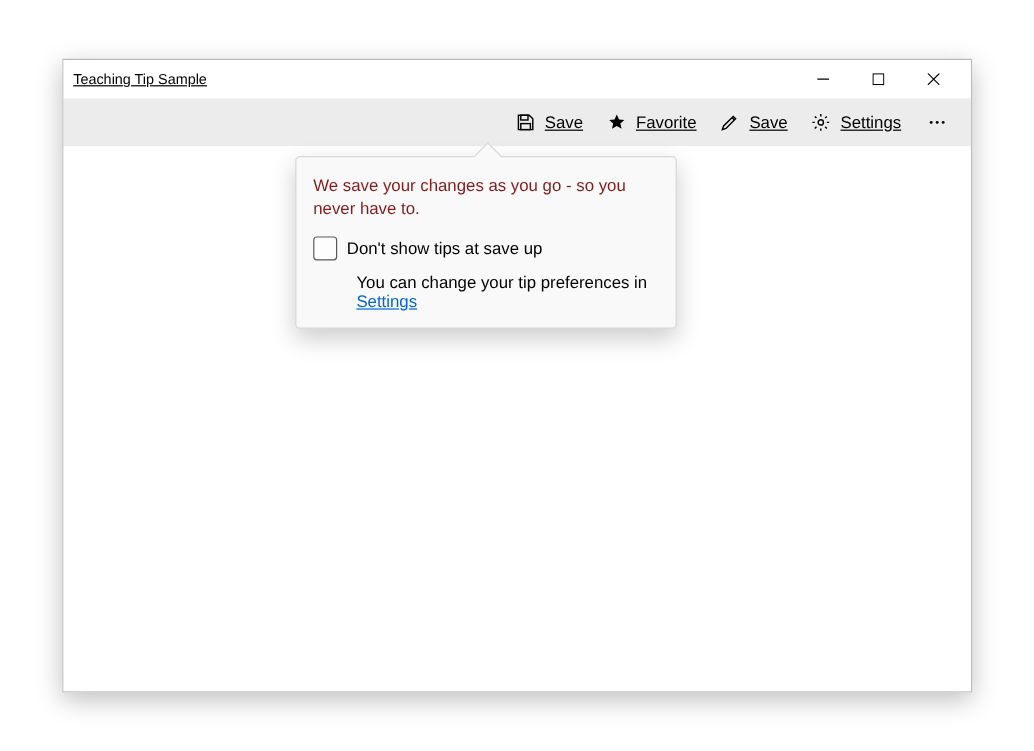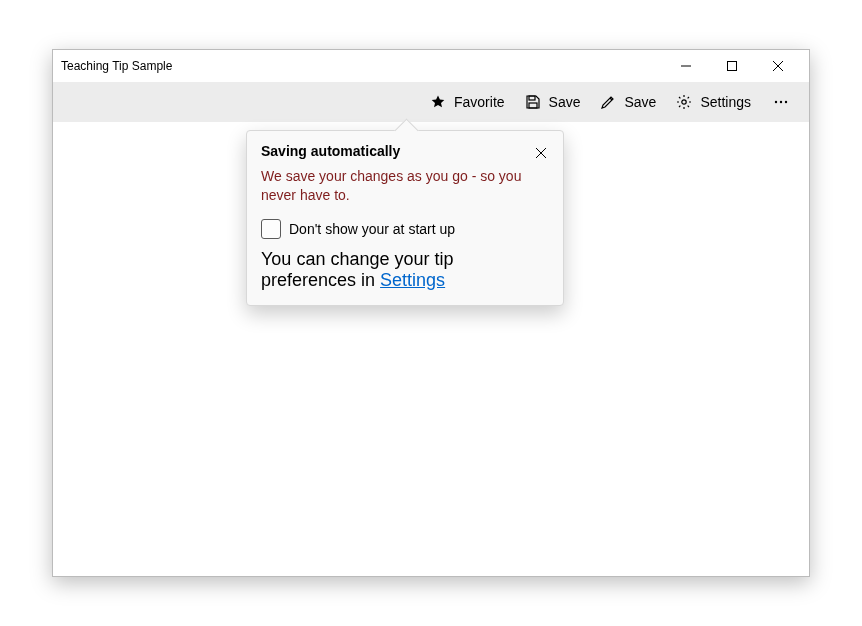--- a/index.html
+++ b/index.html
@@ -19,20 +19,21 @@
     }
     .window {
       width: 758px;
       height: 528px;
       background: #fff;
       border: 1px solid #bbb;
       box-shadow: 0 6px 20px rgba(0,0,0,0.25);
       display: flex;
       flex-direction: column;
       position: relative;
+      text-decoration: underline;
     }
     .titlebar {
       height: 32px;
       display: flex;
       align-items: center;
       padding: 0 8px;
       background: #fff;
     }
     .titlebar-title {
       flex: 1;
@@ -163,22 +164,23 @@
       border-radius: 3px;
       background: #fdfdfd;
       flex-shrink: 0;
     }
     .checkbox-label {
       font-size: 14px;
       color: #000;
     }
     .tip-footer-text {
       margin-top: 10px;
-      font-size: 18px;
-      color: #000;
+      font-size: 14px;
+      color: #000;
+      margin-left: 36px;
     }
     .tip-link {
       color: #0066cc;
       text-decoration: underline;
       cursor: pointer;
     }
   </style>
 </head>
 <body>
 
@@ -207,38 +209,38 @@
               <line x1="10" y1="0" x2="0" y2="10" stroke="#000" stroke-width="1"></line>
             </svg>
         </span>
       </button>
     </div>
   </div>
 
   <div class="command-bar">
     <button class="cmd-btn">
       <span class="cmd-icon">
-        <svg viewBox="0 0 16 16" width="16" height="16">
-            <path fill="#000" d="M8 1.5l1.9 4 4.4.4-3.3 3 1 4.3L8 11l-4 2.2 1-4.3-3.3-3 4.4-.4z"></path>
-          </svg>
-      </span>
-      <span>Favorite</span>
-    </button>
-    <button class="cmd-btn">
-      <span class="cmd-icon">
         <svg viewBox="0 0 16 16" width="16" height="16" fill="none" stroke="#000" stroke-width="1.2">
           <path d="M2 2 h9 l3 3 v9 h-12 z"></path>
           <rect x="4" y="2" width="6" height="4"></rect>
           <rect x="4" y="9" width="8" height="5"></rect>
         </svg>
       </span>
       <span>Save</span>
     </button>
     <button class="cmd-btn">
       <span class="cmd-icon">
+        <svg viewBox="0 0 16 16" width="16" height="16">
+            <path fill="#000" d="M8 1.5l1.9 4 4.4.4-3.3 3 1 4.3L8 11l-4 2.2 1-4.3-3.3-3 4.4-.4z"></path>
+          </svg>
+      </span>
+      <span>Favorite</span>
+    </button>
+    <button class="cmd-btn">
+      <span class="cmd-icon">
         <svg viewBox="0 0 16 16" width="16" height="16" fill="none" stroke="#000" stroke-width="1.2">
           <path d="M2 14 L3 11 L11 3 L13 5 L5 13 Z"></path>
           <line x1="10" y1="4" x2="12" y2="6"></line>
         </svg>
       </span>
       <span>Save</span>
     </button>
     <button class="cmd-btn">
       <span class="cmd-icon">
         <svg viewBox="0 0 16 16" width="16" height="16" fill="none" stroke="#000" stroke-width="1.2">
@@ -255,35 +257,24 @@
           <circle cx="8" cy="8" r="1.2" fill="#000"></circle>
           <circle cx="13" cy="8" r="1.2" fill="#000"></circle>
         </svg>
       </span>
     </button>
   </div>
 
   <div class="content"></div>
 
   <div class="teaching-tip">
-    <div class="tip-header">
-      <div class="tip-title">Saving automatically</div>
-      <button class="tip-close">
-        <span>
-          <svg viewBox="0 0 10 10" width="10" height="10">
-              <line x1="0" y1="0" x2="10" y2="10" stroke="#000" stroke-width="1"></line>
-              <line x1="10" y1="0" x2="0" y2="10" stroke="#000" stroke-width="1"></line>
-            </svg>
-        </span>
-      </button>
-    </div>
     <div class="tip-subtitle">We save your changes as you go - so you never have to.</div>
     <div class="tip-body">
       <label class="checkbox-row">
         <span class="checkbox-box"></span>
-        <span class="checkbox-label">Don't show your at start up</span>
+        <span class="checkbox-label">Don't show tips at save up</span>
       </label>
       <div class="tip-footer-text">
         <span>You can change your tip preferences in </span><a class="tip-link">Settings</a>
       </div>
     </div>
   </div>
 </div>
 
 </body></html>

